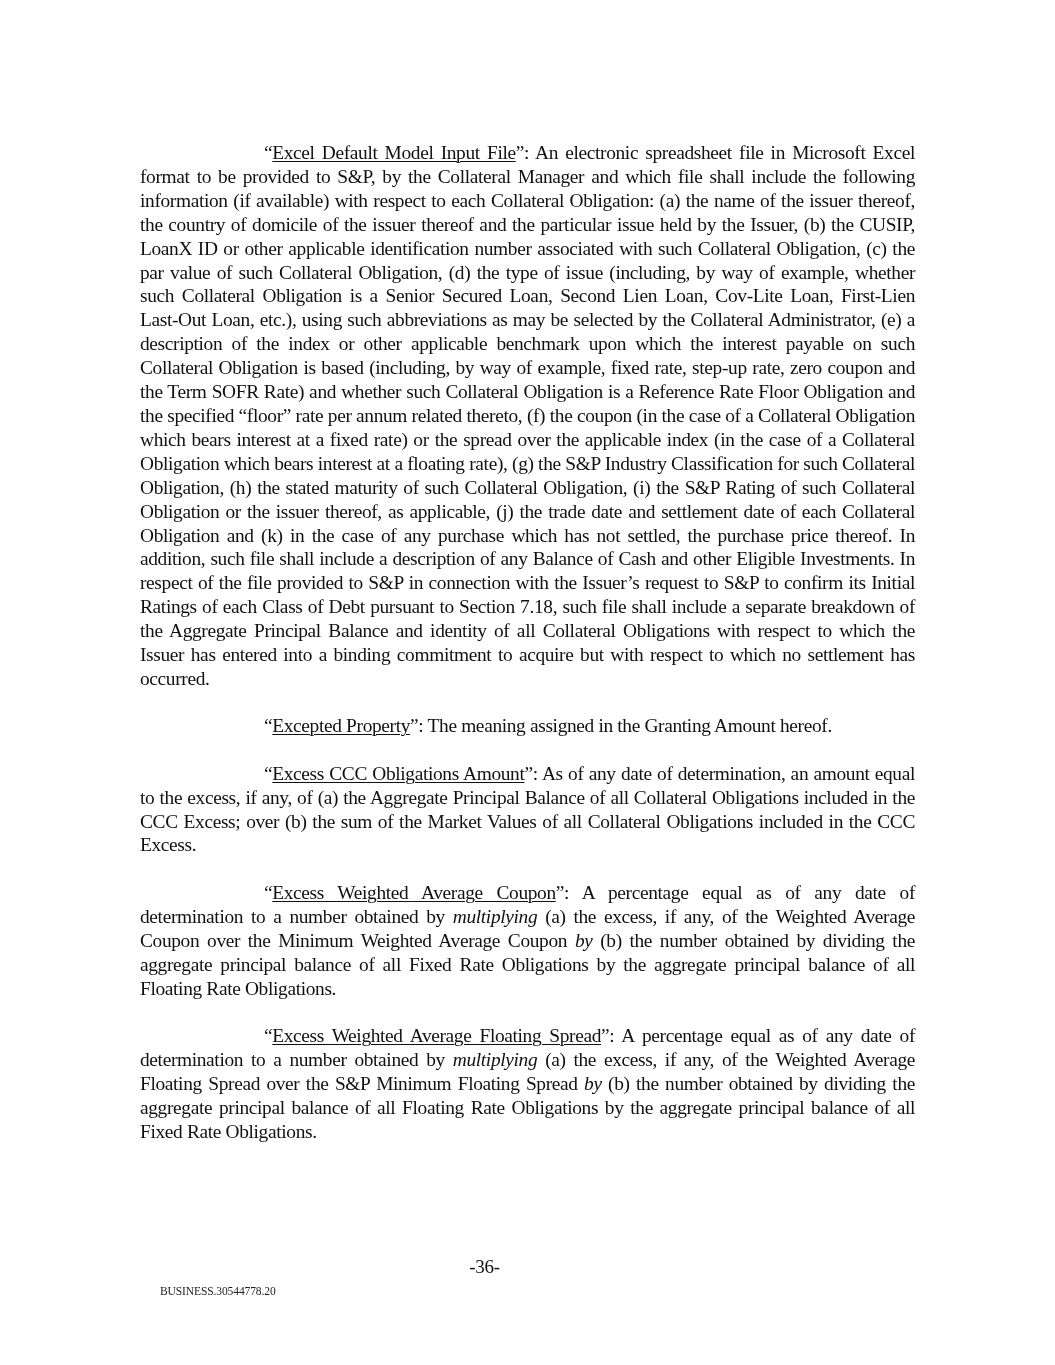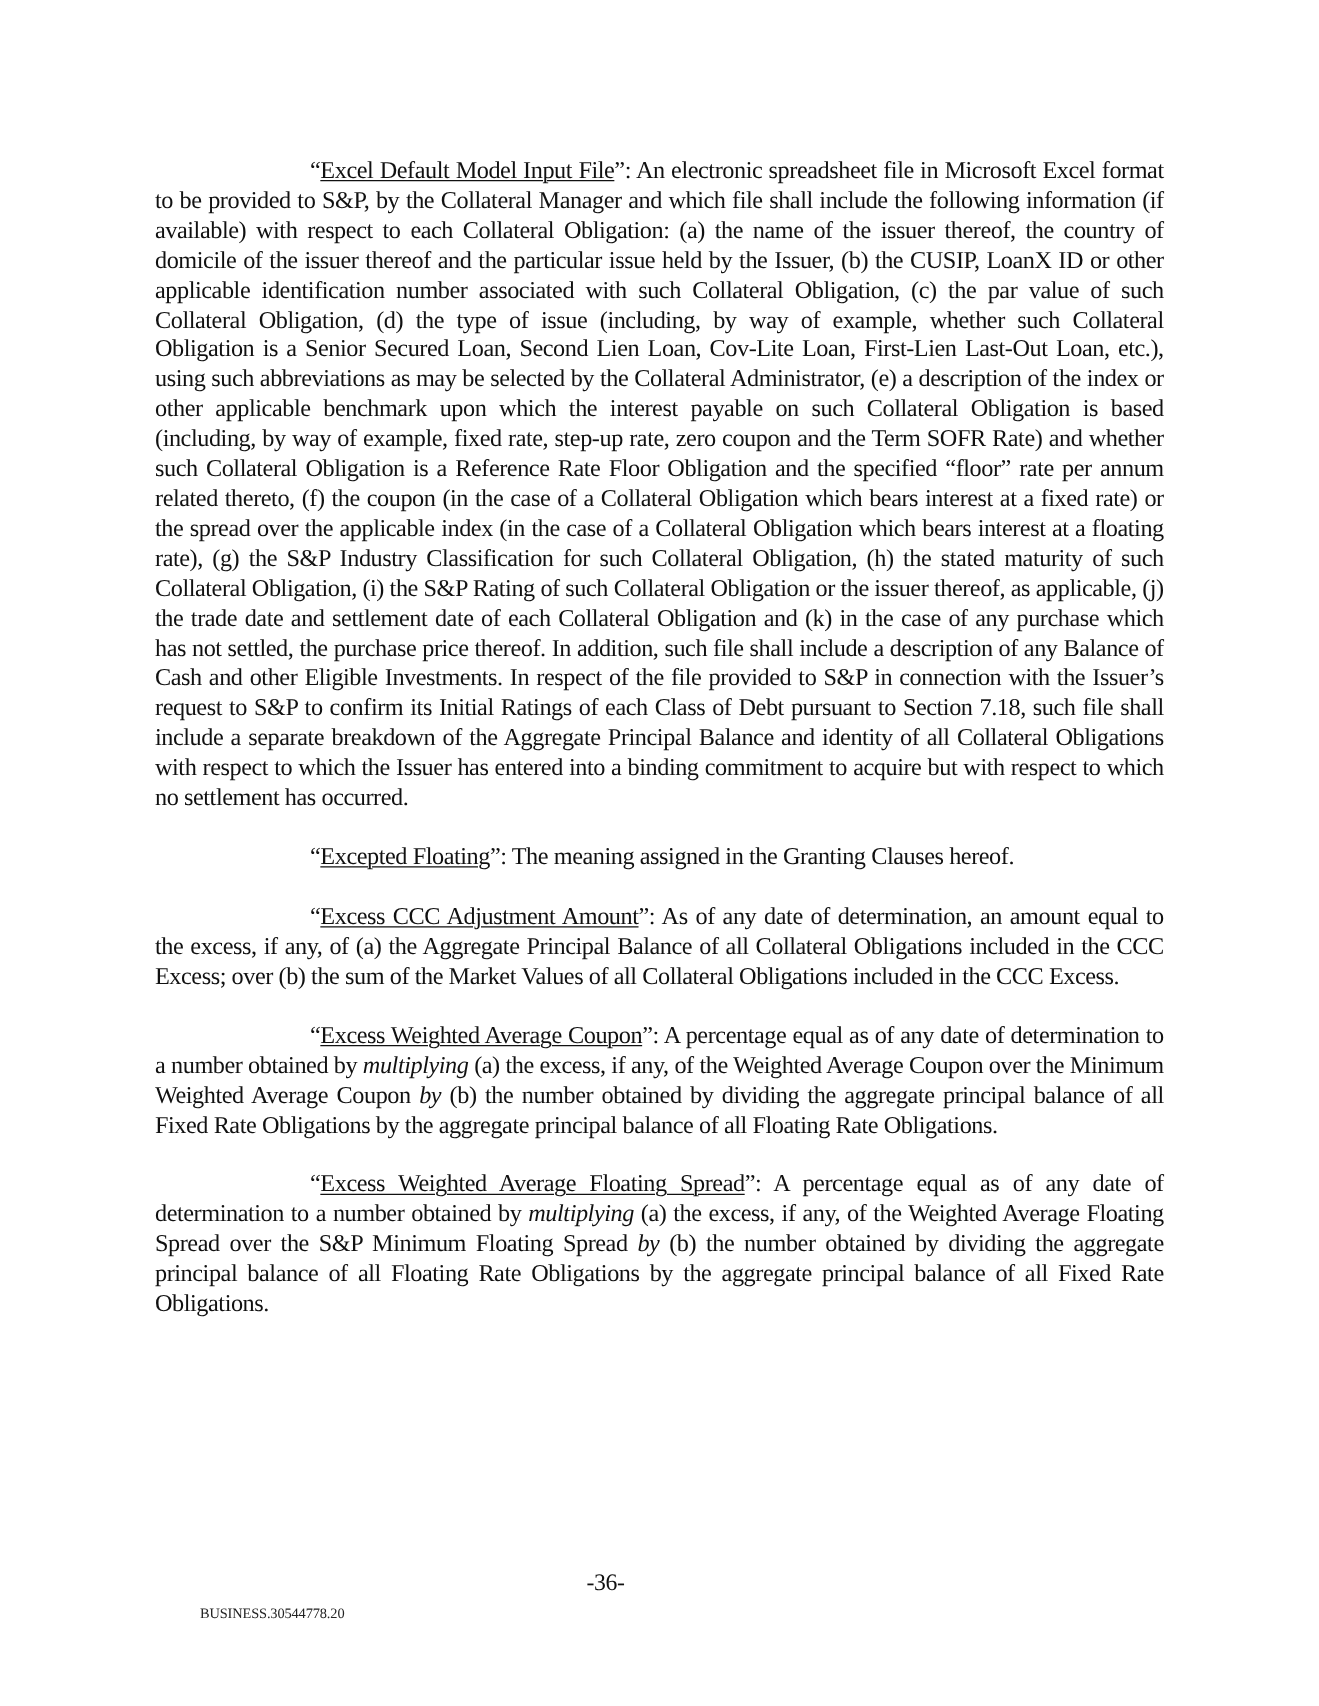--- a/index.html
+++ b/index.html
@@ -15,21 +15,21 @@
     font-family: "Liberation Serif", "DejaVu Serif", serif;
     color: #111111;
   }
   .page {
     position: absolute;
     left: 124px;
     top: 125px;
     width: 807px;
   }
   .para {
-    margin: 0;
+    margin: 16px;
     font-size: 19.4px;
     line-height: 23.9px;
     text-align: justify;
     text-indent: 124px;
     letter-spacing: -0.35px;
     word-spacing: 0px;
   }
   .para + .para {
     margin-top: 23.5px;
   }
@@ -57,20 +57,20 @@
     letter-spacing: -0.1px;
     color: #222222;
     margin-left: 36px;
   }
 </style>
 </head>
 <body>
 
 <div class="page">
   <p class="para"><span>“</span><span class="term">Excel Default Model Input File</span><span>”</span><span>:  An electronic spreadsheet file in Microsoft Excel format to be provided to S&amp;P, by the Collateral Manager and which file shall include the following information (if available) with respect to each Collateral Obligation:  (a) the name of the issuer thereof, the country of domicile of the issuer thereof and the particular issue held by the Issuer, (b) the CUSIP, LoanX ID or other applicable identification number associated with such Collateral Obligation, (c) the par value of such Collateral Obligation, (d) the type of issue (including, by way of example, whether such Collateral Obligation is a Senior Secured Loan, Second Lien Loan, Cov-Lite Loan, First-Lien Last-Out Loan, etc.), using such abbreviations as may be selected by the Collateral Administrator, (e) a description of the index or other applicable benchmark upon which the interest payable on such Collateral Obligation is based (including, by way of example, fixed rate, step-up rate, zero coupon and the Term SOFR Rate) and whether such Collateral Obligation is a Reference Rate Floor Obligation and the specified “floor” rate per annum related thereto, (f) the coupon (in the case of a Collateral Obligation which bears interest at a fixed rate) or the spread over the applicable index (in the case of a Collateral Obligation which bears interest at a floating rate), (g) the S&amp;P Industry Classification for such Collateral Obligation, (h) the stated maturity of such Collateral Obligation, (i) the S&amp;P Rating of such Collateral Obligation or the issuer thereof, as applicable, (j) the trade date and settlement date of each Collateral Obligation and (k) in the case of any purchase which has not settled, the purchase price thereof. In addition, such file shall include a description of any Balance of Cash and other Eligible Investments.  In respect of the file provided to S&amp;P in connection with the Issuer’s request to S&amp;P to confirm its Initial Ratings of each Class of Debt pursuant to Section 7.18, such file shall include a separate breakdown of the Aggregate Principal Balance and identity of all Collateral Obligations with respect to which the Issuer has entered into a binding commitment to acquire but with respect to which no settlement has occurred.</span></p>
-  <p class="para"><span>“</span><span class="term">Excepted Floating</span><span>”</span><span>:  The meaning assigned in the Granting Clauses hereof.</span></p>
-  <p class="para"><span>“</span><span class="term">Excess CCC Adjustment Amount</span><span>”</span><span>:  As of any date of determination, an amount equal to the excess, if any, of (a) the Aggregate Principal Balance of all Collateral Obligations included in the CCC Excess; over (b) the sum of the Market Values of all Collateral Obligations included in the CCC Excess.</span></p>
+  <p class="para"><span>“</span><span class="term">Excepted Property</span><span>”</span><span>:  The meaning assigned in the Granting Amount hereof.</span></p>
+  <p class="para"><span>“</span><span class="term">Excess CCC Obligations Amount</span><span>”</span><span>:  As of any date of determination, an amount equal to the excess, if any, of (a) the Aggregate Principal Balance of all Collateral Obligations included in the CCC Excess; over (b) the sum of the Market Values of all Collateral Obligations included in the CCC Excess.</span></p>
   <p class="para"><span>“</span><span class="term">Excess Weighted Average Coupon</span><span>”</span><span>:  A percentage equal as of any date of determination to a number obtained by </span><em>multiplying</em><span> (a) the excess, if any, of the Weighted Average Coupon over the Minimum Weighted Average Coupon </span><em>by</em><span> (b) the number obtained by dividing the aggregate principal balance of all Fixed Rate Obligations by the aggregate principal balance of all Floating Rate Obligations.</span></p>
   <p class="para"><span>“</span><span class="term">Excess Weighted Average Floating Spread</span><span>”</span><span>:  A percentage equal as of any date of determination to a number obtained by </span><em>multiplying</em><span> (a) the excess, if any, of the Weighted Average Floating Spread over the S&amp;P Minimum Floating Spread </span><em>by</em><span> (b) the number obtained by dividing the aggregate principal balance of all Floating Rate Obligations by the aggregate principal balance of all Fixed Rate Obligations.</span></p>
 </div>
 
 <div class="page-number">-36-</div>
 <div class="doc-id">BUSINESS.30544778.20</div>
 
 </body></html>

